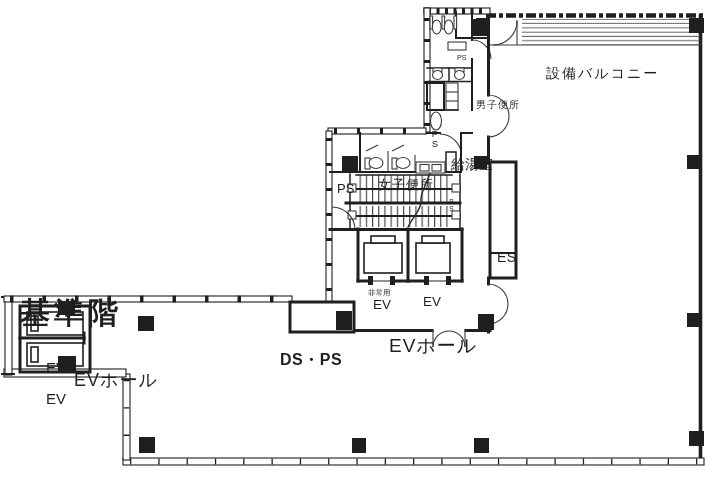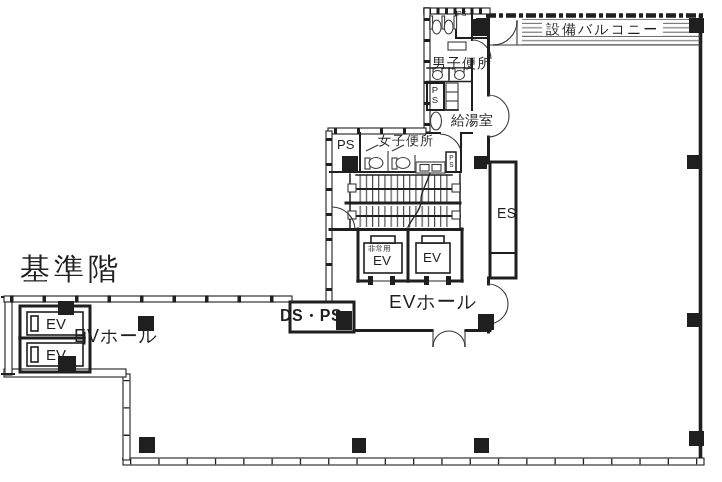--- a/index.html
+++ b/index.html
@@ -3,21 +3,21 @@
 <meta charset="utf-8">
 <style>
   :root { --wall:#1f1f1f; --line:#3a3a3a; --bg:#ffffff; --ink:#1f1f1f; }
   html,body { margin:0; padding:0; background:var(--bg); }
   #plan {
     position:relative; width:722px; height:482px; background:var(--bg);
     font-family:"Liberation Sans", sans-serif; color:var(--ink);
     overflow:hidden;
   }
   #plan svg { position:absolute; left:0; top:0; }
-  .lbl { position:absolute; white-space:nowrap; color:var(--ink); line-height:1; }
+  .lbl { position:absolute; white-space:nowrap; color:var(--ink); line-height:1;margin-top:44px; }
   .vlbl { white-space:normal; word-break:break-all; text-align:center; line-height:1.1; }
   
   .w4 { stroke:var(--wall); stroke-width:3.6; fill:none; stroke-linecap:square; }
   .w3 { stroke:var(--wall); stroke-width:3.0; fill:none; stroke-linecap:square; }
   .w2 { stroke:var(--wall); stroke-width:2.0; fill:none; stroke-linecap:square; }
   .w15 { stroke:var(--wall); stroke-width:1.5; fill:none; stroke-linecap:square; }
   .w1 { stroke:var(--line); stroke-width:1.1; fill:none; }
   .thinwall { fill:#fff; stroke:var(--wall); stroke-width:1.1; }
   .tick { stroke:var(--wall); fill:none; }
   .col { fill:var(--wall); stroke:none; }
@@ -229,27 +229,27 @@
     <rect class="col" x="58" y="301" width="16" height="14"></rect>
     <rect class="col" x="58" y="356" width="18" height="15"></rect>
     <rect class="col" x="342" y="156" width="16" height="16"></rect>
     <rect class="col" x="336" y="311" width="16" height="19"></rect>
     <rect class="col" x="474" y="156" width="13" height="13"></rect>
     <rect class="col" x="478" y="314" width="16" height="16"></rect>
     <rect class="col" x="471" y="19" width="17" height="17"></rect>
   </g>
 </svg>
 
-  <div class="lbl" style="left:20px; top:254px; font-size:30px; font-weight:normal; letter-spacing:4px;">基準階</div>
+  <div class="lbl" style="left:20px; top:254px; font-size:30px; font-weight:bold; letter-spacing:4px;">基準階</div>
 
   <div class="lbl" style="left:542px; top:22px; font-size:14px; letter-spacing:2px; background:#fff; padding:0 4px;">設備バルコニー</div>
 
   <div class="lbl" style="left:457px; top:10px; font-size:7px;">PS</div>
 
-  <div class="lbl" style="left:432px; top:56px; font-size:14px; letter-spacing:1px;">男子便所</div>
+  <div class="lbl" style="left:432px; top:56px; font-size:10px; letter-spacing:1px;padding-left:44px;">男子便所</div>
 
   <div class="lbl vlbl" style="left:430px; top:85px; width:10px; font-size:9.5px;">PS</div>
 
   <div class="lbl" style="left:451px; top:113px; font-size:14px;">給湯室</div>
 
   <div class="lbl" style="left:337px; top:138px; font-size:13px;">PS</div>
 
   <div class="lbl" style="left:378px; top:135px; font-size:13px; letter-spacing:1px;font-family:Liberation Mono, monospace;">女子便所</div>
 
   <div class="lbl vlbl" style="left:447.5px; top:154px; width:8px; font-size:6.5px;">PS</div>

